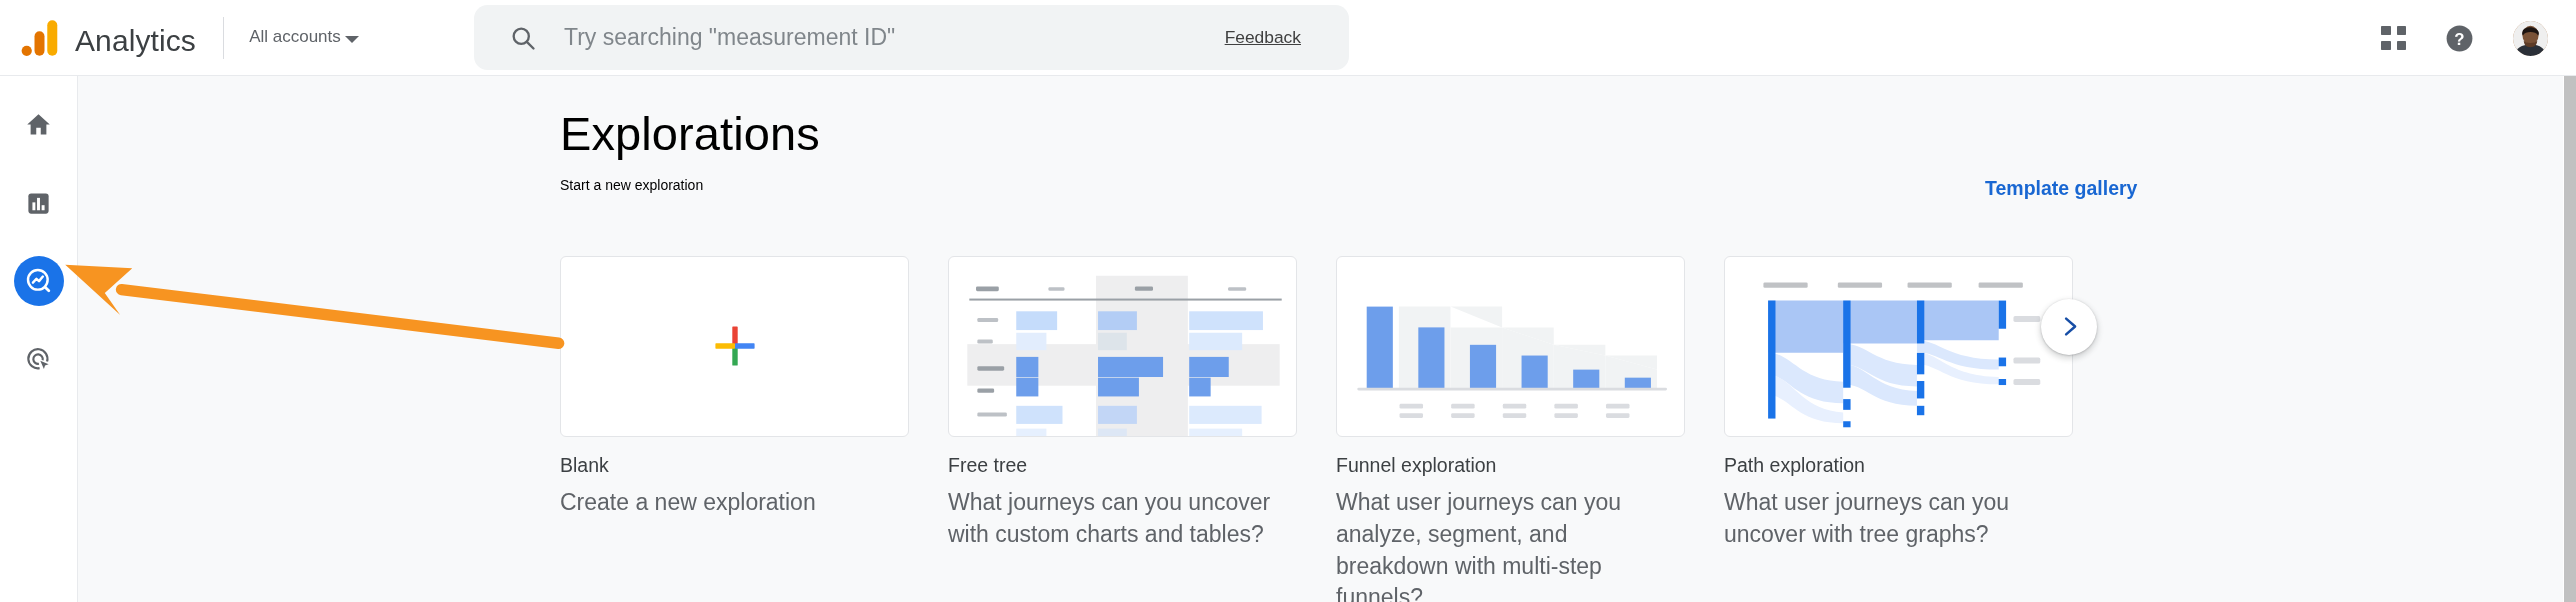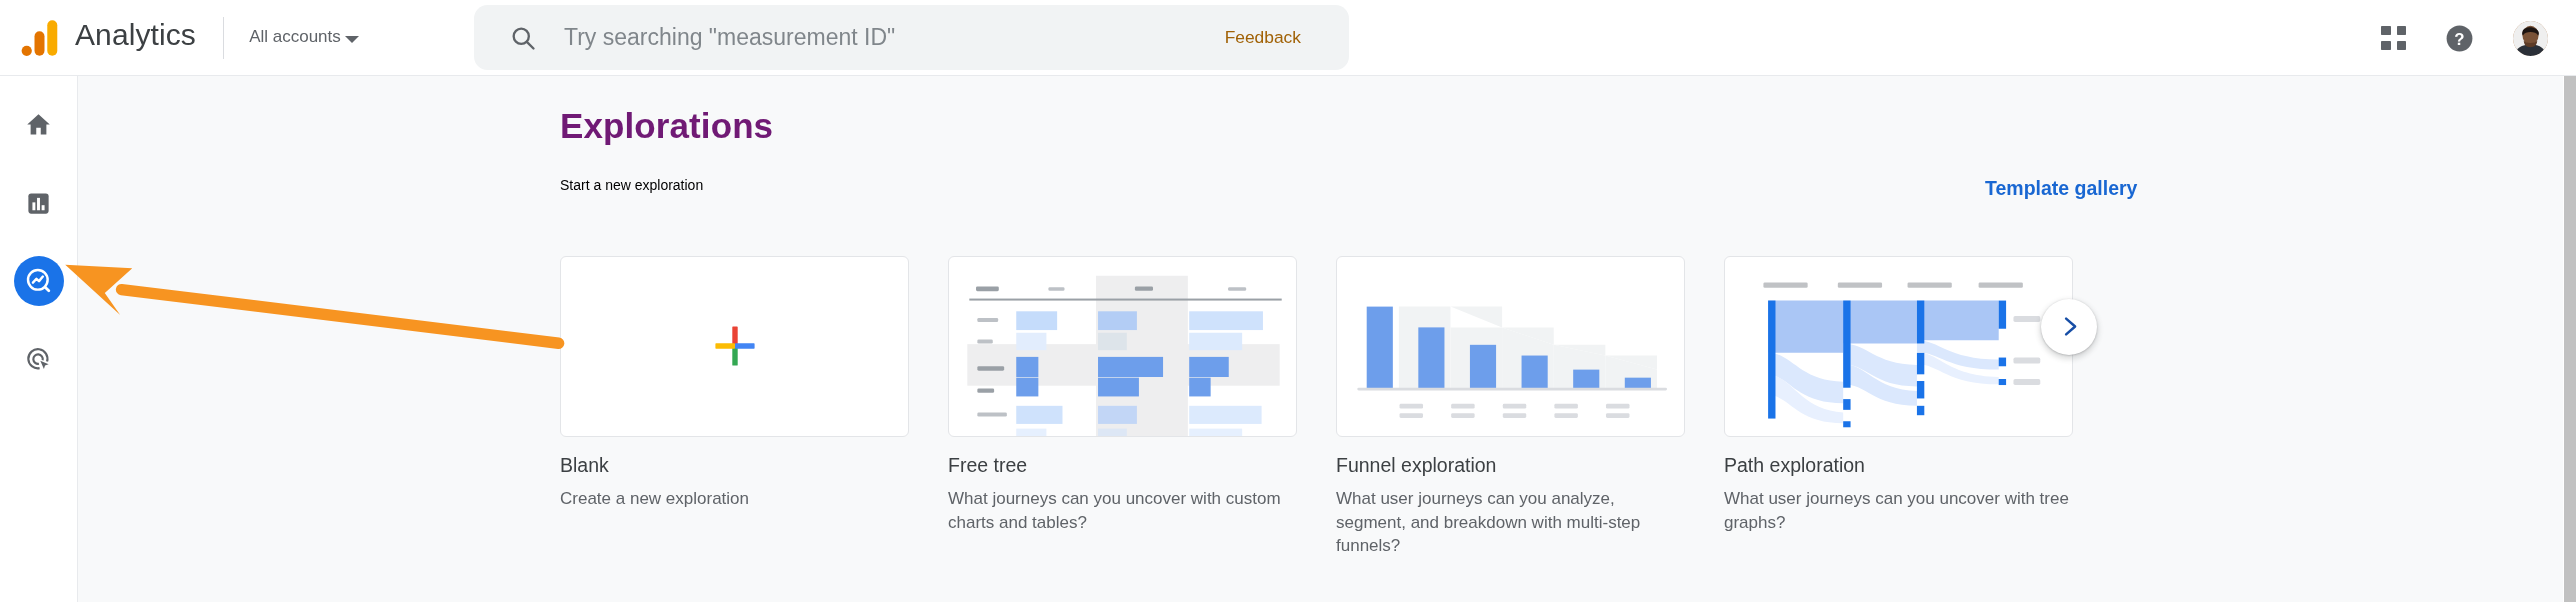--- a/index.html
+++ b/index.html
@@ -13,21 +13,21 @@
   #app { position: relative; width: 2576px; height: 602px; }
 
   
   .topbar {
     position: absolute; top: 0; left: 0;
     width: 2576px; height: 76px;
     background: #ffffff;
     border-bottom: 0.7px solid #e8eaed;
     display: flex; align-items: center;
   }
-  .brand { display: flex; align-items: flex-start; padding-left: 20px; }
+  .brand { display: flex; align-items: flex-end; padding-left: 20px; }
   .ga-logo { width: 39px; height: 40px; display: block; }
   .brand-name {
     font-size: 30px; color: #3c4043; letter-spacing: 0.1px;
     margin-left: 16px; font-weight: 400; white-space: nowrap;
   }
   .brand-divider {
     width: 0.7px; height: 42px; background: #dadce0; margin: 0 25.5px 0 27px;
   }
   .acct { display: flex; flex-direction: row; justify-content: center; min-width: 107px; }
   .acct-label { font-size: 17px; color: #5f6368; line-height: 1.1; white-space: nowrap; }
@@ -45,21 +45,21 @@
     display: flex; align-items: center;
   }
   .search-icon { margin-left: 35px; width: 28px; height: 28px; flex: 0 0 auto; }
   .search-input {
     flex: 1 1 auto; border: 0; outline: none; background: transparent;
     font-family: "Liberation Sans", sans-serif;
     font-size: 23px; color: #3c4043; margin-left: 27px;
   }
   .search-input::placeholder { color: #80868b; }
   .feedback-link {
-    font-size: 17.4px; color: #a16207; 
+    font-size: 17.4px; color: #404040; text-decoration: underline;
     margin-right: 48px; white-space: nowrap; cursor: pointer;
   }
 
   .topbar-right {
     position: absolute; right: 0; top: 0; height: 76px;
     display: flex; align-items: center; padding-right: 28px; gap: 38px;
   }
   .apps-grid { display: grid; grid-template-columns: 9.4px 9.4px; grid-template-rows: 9.4px 9.4px; gap: 6px; cursor: pointer; }
   .apps-grid i { display: block; width: 9.4px; height: 9.4px; background: #5f6368; border-radius: 0.7px; }
   .help-icon { width: 31px; height: 31px; cursor: pointer; }
@@ -88,21 +88,21 @@
 
   
   .main {
     position: absolute; left: 78px; top: 76px;
     width: 2485px; height: 526px;
     background: #f8f9fa;
     overflow: hidden;
   }
   .page-title {
     position: absolute; left: 482px; top: 29.5px;
-    font-size: 35px; color: #701a75; font-weight: 700; letter-spacing: 0.1px;
+    font-size: 47px; color: #000000; font-weight: 400; letter-spacing: 0.1px;
   }
   .section-label {
     position: absolute; left: 482px; top: 101px;
     font-size: 14px; color: #000000;
   }
   .template-gallery {
     position: absolute; left: 1907px; top: 101px;
     font-size: 19.5px; color: #1967d2; font-weight: 600;
     cursor: pointer; white-space: nowrap;
   }
@@ -113,21 +113,21 @@
     width: 349px; height: 181px;
     background: #ffffff;
     border: 0.7px solid #e3e5e8;
     border-radius: 6px;
     position: relative; overflow: hidden;
   }
   .card-title {
     margin-top: 18px; font-size: 19.5px; color: #3c4043; line-height: 1.1;
   }
   .card-desc {
-    margin-top: 10.7px; font-size: 17px; color: #5f6368; line-height: 1.38;
+    margin-top: 10.7px; font-size: 23px; color: #5f6368; line-height: 1.38;
   }
 
   
   .plus-wrap { position: absolute; left: 50%; top: 50%; transform: translate(-50%,-50%); }
 
   .nextbtn {
     position: absolute; left: 1963px; top: 223px;
     width: 56px; height: 56px; border-radius: 50%;
     background: #ffffff;
     box-shadow: 0 0.7px 2px rgba(60,64,67,.30), 0 2.7px 5.4px 2px rgba(60,64,67,.15);

